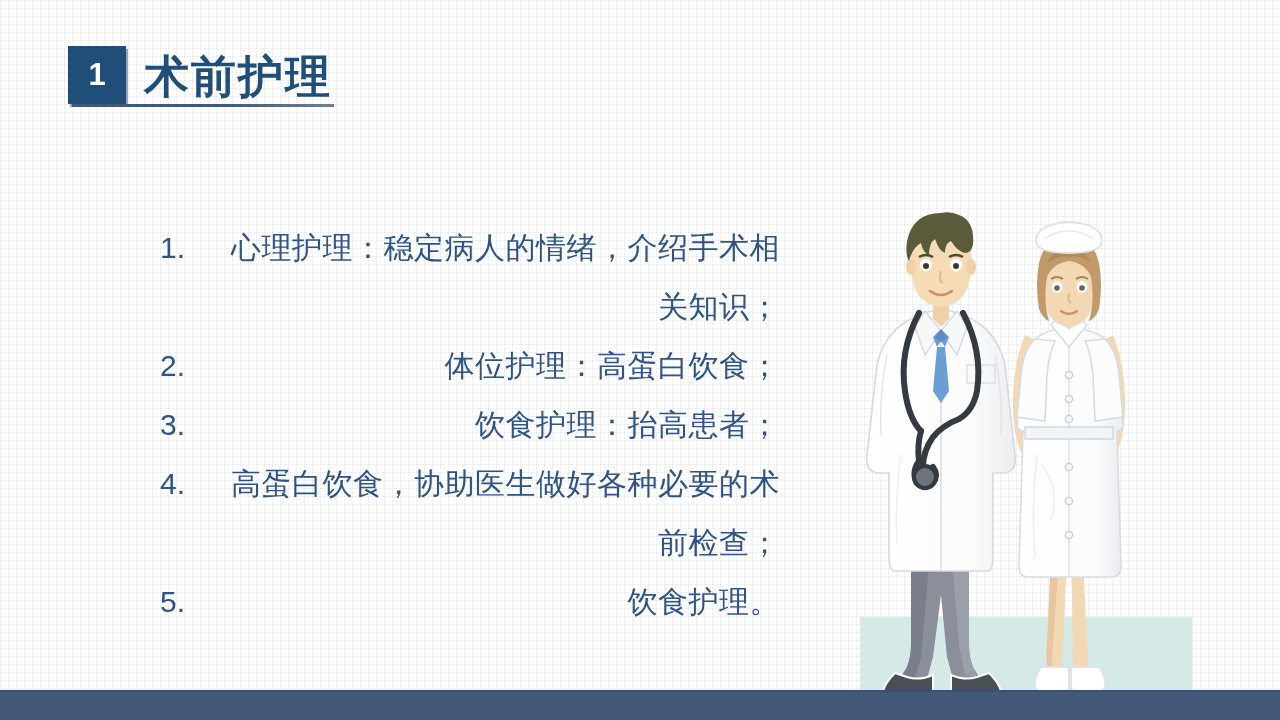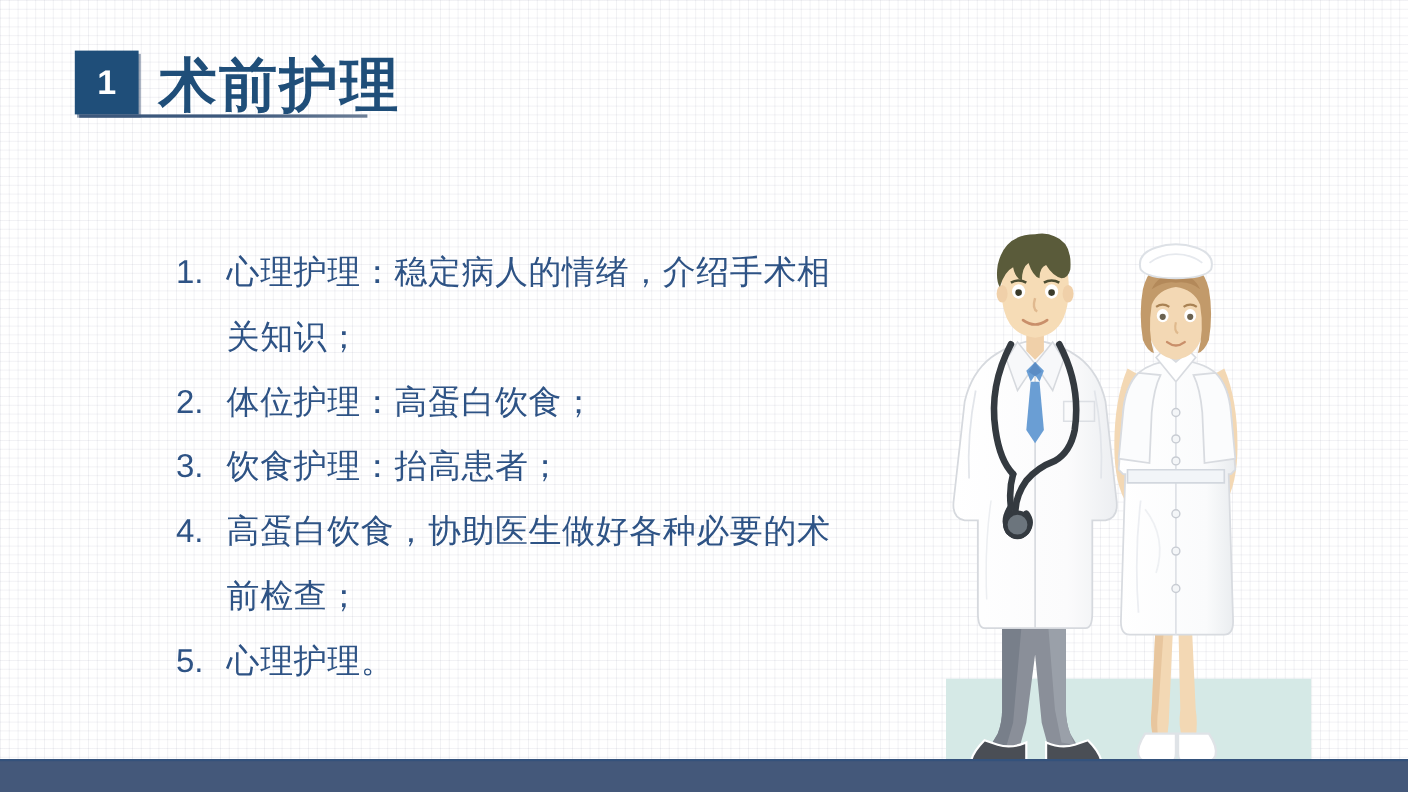--- a/index.html
+++ b/index.html
@@ -44,25 +44,26 @@
     display: flex;
     align-items: center;
     justify-content: center;
     box-shadow: 2px 3px 0 rgba(70,90,120,0.55);
     letter-spacing: 0;
   }
   #title-text {
     margin-left: 18px;
     align-self: center;
     color: #1f4e79;
-    font-size: 53px;
+    font-size: 45px;
     font-weight: bold;
     line-height: 1;
     letter-spacing: 2px;
     white-space: nowrap;
+    font-family: Liberation Serif, serif;
   }
   #title-underline {
     position: absolute;
     left: 72px;
     top: 104px;
     width: 262px;
     height: 3px;
     background: linear-gradient(to right, #3c587c 0%, #3c587c 55%, #6d7f97 100%);
   }
 
@@ -89,20 +90,21 @@
     flex: 0 0 46px;
     text-align: left;
     color: #2e5385;
     font-size: 30px;
   }
   .item-text {
     flex: 1 1 auto;
     color: #2e5385;
     font-size: 30px;
     letter-spacing: 0.5px;
+    text-align: right;
   }
 
   
   #footer-bar {
     position: absolute;
     left: 0;
     top: 690px;
     width: 1280px;
     height: 30px;
     background: #44587a;
@@ -156,21 +158,21 @@
     <li class="list-item">
       <span class="item-num">3.</span>
       <span class="item-text">饮食护理：抬高患者；</span>
     </li>
     <li class="list-item">
       <span class="item-num">4.</span>
       <span class="item-text">高蛋白饮食，协助医生做好各种必要的术前检查；</span>
     </li>
     <li class="list-item">
       <span class="item-num">5.</span>
-      <span class="item-text">心理护理。</span>
+      <span class="item-text">饮食护理。</span>
     </li>
   </ul>
 
   <div id="illustration">
     <div id="floor-panel"></div>
     <svg id="people-svg" viewBox="0 0 335 490" xmlns="http://www.w3.org/2000/svg">
       <defs>
         <linearGradient id="coatShade" x1="0" y1="0" x2="1" y2="0">
           <stop offset="0%" stop-color="#ffffff"></stop>
           <stop offset="70%" stop-color="#fbfbfc"></stop>

